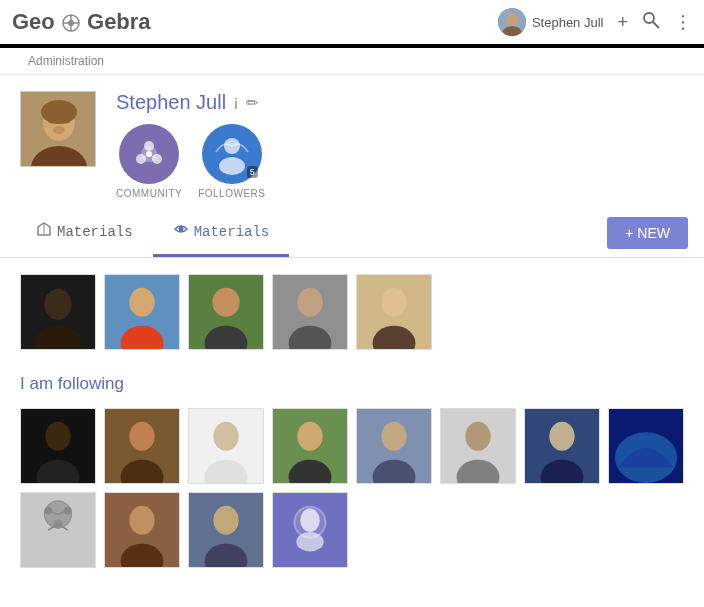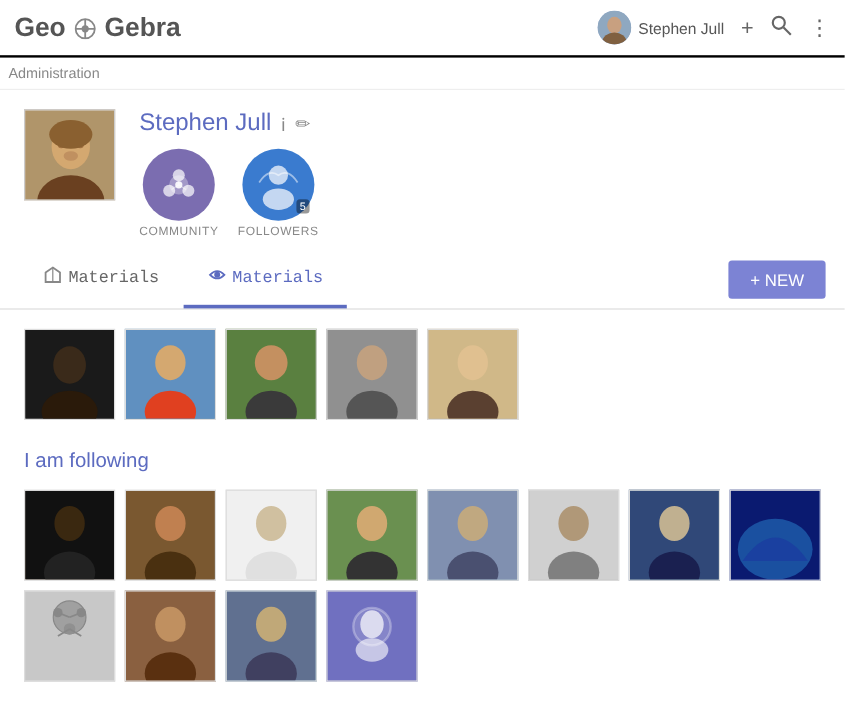--- a/index.html
+++ b/index.html
@@ -6,21 +6,21 @@
     body { font-family: Arial, sans-serif; background: #fff; width: 704px; min-height: 607px; overflow-x: hidden; }
 
     
     .header {
       display: flex;
       align-items: center;
       justify-content: space-between;
       padding: 0 12px;
       height: 48px;
       background: #fff;
-      border-bottom: 2px solid #000000;
+      border-bottom: 4px solid #000000;
     }
     .header-logo {
       display: flex;
       align-items: center;
       font-size: 22px;
       font-weight: bold;
       color: #333;
     }
     .header-right {
       display: flex;
@@ -36,21 +36,21 @@
       display: flex;
       align-items: center;
       justify-content: center;
     }
     .user-avatar-small svg { width: 28px; height: 28px; }
     .header-username { font-size: 13px; color: #555; }
     .header-icon { font-size: 18px; color: #666; cursor: pointer; }
 
     
     .sub-header {
-      padding: 6px 7px;
+      padding: 6px 28px;
       font-size: 12px;
       color: #888;
       border-bottom: 1px solid #eee;
     }
 
     
     .profile-section {
       display: flex;
       align-items: flex-start;
       padding: 16px 20px 10px 20px;

